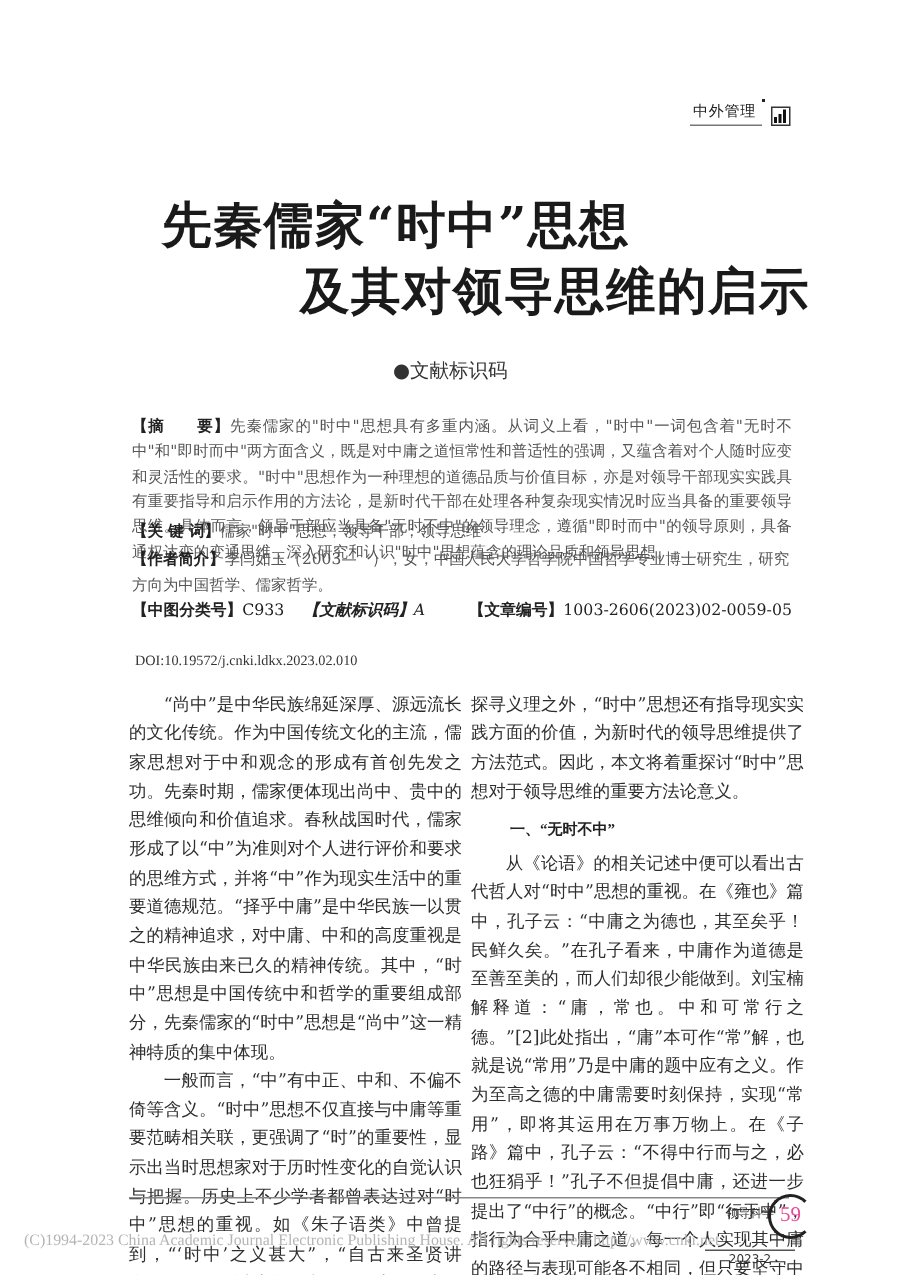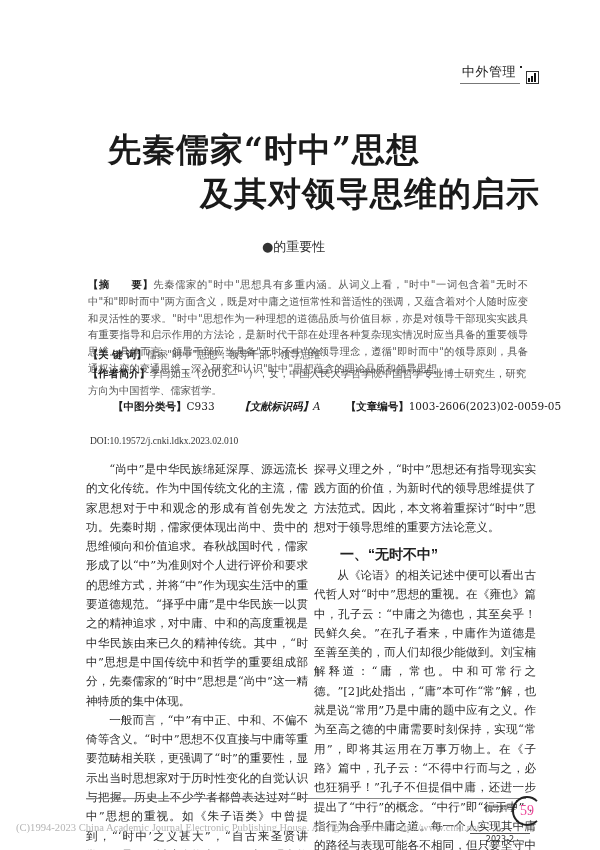--- a/index.html
+++ b/index.html
@@ -1,49 +1,49 @@
 <!DOCTYPE html>
 <html><head>
 <meta charset="utf-8">
 <style>
   html, body { margin: 0; padding: 0; background: #ffffff; }
   body { width: 600px; height: 850px; position: relative; overflow: hidden;
          font-family: "DejaVu Serif", "Liberation Serif", serif; color: #2a2a2a; }
 
   .section-tag { position: absolute; top: 62px; left: 460px; height: 22px; display: flex; align-items: flex-end; }
-  .section-tag .tag-text { font-family: "DejaVu Sans", "Liberation Sans", sans-serif; font-size: 13px; color: #222;
+  .section-tag .tag-text { font-family: "DejaVu Sans", "Liberation Sans", sans-serif; font-size: 10px; color: #222;
        border-bottom: 1px solid #777; padding: 0 4px 2px 2px; letter-spacing: 0.5px; }
   .section-tag .tag-dot { width: 2px; height: 2px; background:#222; margin: 0 2px 16px 0; }
   .section-tag .bar-icon { width: 13px; height: 13px; border: 1px solid #333; display: flex; align-items: flex-end;
        gap: 1px; padding: 1px; box-sizing: border-box; margin-left: 2px; }
   .bar-icon span { display:block; width: 2px; background:#111; }
 
   .title { position: absolute; left: 0; width: 600px; font-family: "DejaVu Serif", "Liberation Serif", serif;
            font-weight: bold; font-size: 33px; color: #1a1a1a; letter-spacing: 1px; white-space: nowrap; }
   .title.l1 { top: 128px; left: 108px; }
   .title.l2 { top: 172px; left: 200px; }
 
   .author { position: absolute; top: 238px; left: 262px; font-size: 13px; color: #333; }
 
   .meta { position: absolute; left: 88px; width: 440px; font-size: 10.3px; line-height: 16.8px; color: #555; }
   .meta .lbl { font-family: "DejaVu Sans", "Liberation Sans", sans-serif; font-weight: bold; color: #222; }
   .abstract { top: 276px; text-align: justify; }
   .keywords { top: 348px; text-indent: 0; }
   .authorinfo { top: 365px; }
   .classrow { position: absolute; top: 400px; left: 88px; width: 440px; font-size: 10.5px; color: #222; display: flex; }
   .classrow .col { white-space: nowrap; }
-  .classrow .lbl { font-family: "DejaVu Sans", "Liberation Sans", sans-serif; font-weight: bold; margin-left: 25px; }
+  .classrow .lbl { font-family: "DejaVu Sans", "Liberation Sans", sans-serif; font-weight: bold; }
   .doi { position: absolute; top: 436px; left: 90px; font-size: 9.5px; color: #333; font-family: "Liberation Serif", serif; text-align: center; }
 
   .col-text { position: absolute; width: 222px; font-size: 11.6px; line-height: 19.3px; color: #2e2e2e; text-align: justify; }
   .col-text p { margin: 0; text-indent: 2em; }
   .left-col { top: 460px; left: 86px; }
   .right-col-top { top: 460px; left: 314px; }
-  .heading { position: absolute; top: 546px; left: 340px; font-family: Liberation Sans, sans-serif;
-             font-weight: bold; font-size: 14px; color: #222; }
+  .heading { position: absolute; top: 546px; left: 340px; font-family: Liberation Serif, serif;
+             font-weight: bold; font-size: 10px; color: #222; }
   .right-col { top: 566px; left: 314px; }
 
   .footer-rule { position: absolute; top: 798px; left: 86px; width: 440px; height: 1px; background: #888; }
   .journal { position: absolute; top: 803px; left: 470px; font-family: "DejaVu Sans", "Liberation Sans", sans-serif;
              font-size: 8px; color: #333; text-align: center; width: 60px; }
   .journal .jline { border-bottom: 1px solid #555; padding-bottom: 19px; margin-bottom: 1px; }
   .pagenum { position: absolute; top: 796px; left: 512px; width: 26px; height: 26px; border: 2px solid #222;
              border-radius: 50%; border-right-color: transparent; border-top-color: #222; font-size: 14px;
              display: flex; align-items: center; justify-content: center; font-family: "Liberation Serif", serif; color:#ec4899; }
   .copyright { position: absolute; top: 822px; left: 16px; font-family: "Liberation Serif", serif; font-size: 10.6px; color: #b5b5b5; white-space: nowrap; }
@@ -57,21 +57,21 @@
   <span class="bar-icon">
     <span style="height:4px"></span>
       <span style="height:6px"></span>
       <span style="height:9px"></span>
   </span>
 
 </div>
 
 <div class="title l1">先秦儒家“时中”思想</div>
 <div class="title l2">及其对领导思维的启示</div>
-<div class="author">●的重要性</div>
+<div class="author">●文献标识码</div>
 
 <div class="meta abstract">
   <span class="lbl">【摘　　要】</span><span>先秦儒家的"时中"思想具有多重内涵。从词义上看，"时中"一词包含着"无时不中"和"即时而中"两方面含义，既是对中庸之道恒常性和普适性的强调，又蕴含着对个人随时应变和灵活性的要求。"时中"思想作为一种理想的道德品质与价值目标，亦是对领导干部现实实践具有重要指导和启示作用的方法论，是新时代干部在处理各种复杂现实情况时应当具备的重要领导思维。具体而言，领导干部应当具备"无时不中"的领导理念，遵循"即时而中"的领导原则，具备通权达变的变通思维，深入研究和认识"时中"思想蕴含的理论品质和领导思想。</span>
 </div>
 
 <div class="meta keywords" style="top:346px;">
   <span class="lbl">【关 键 词】</span><span>儒家"时中"思想；领导干部；领导思维</span>
 </div>
 
 <div class="meta authorinfo">

